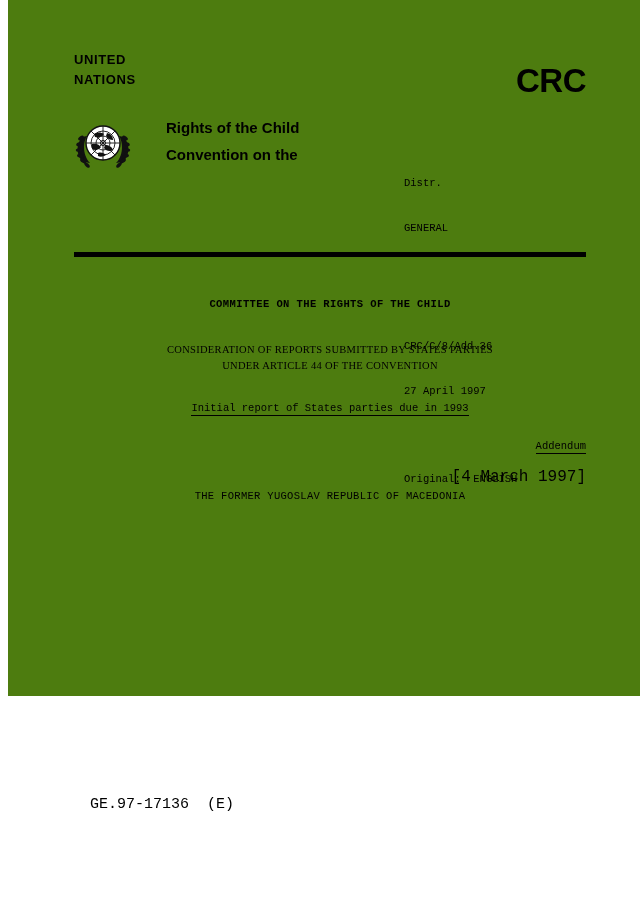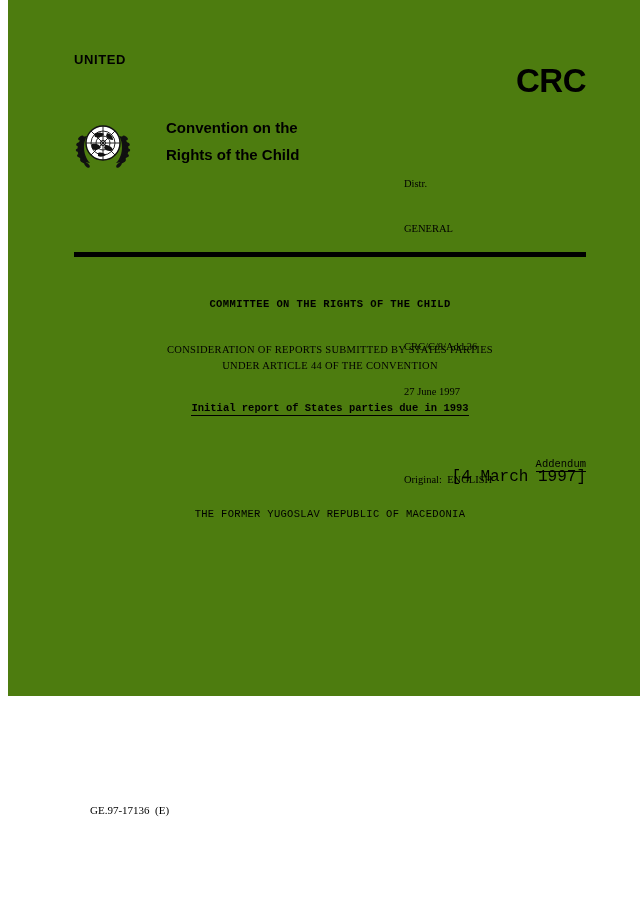--- a/index.html
+++ b/index.html
@@ -66,21 +66,21 @@
     top: 0px;
     font-size: 15px;
     font-weight: bold;
     line-height: 27px;
     white-space: nowrap;
   }
   .distr-block {
     position: absolute;
     left: 330px;
     top: 2px;
-    font-family: Liberation Serif, serif;
+    font-family: Liberation Mono, monospace;
     font-size: 10.5px;
     line-height: 15px;
     white-space: pre;
   }
   .distr-block .grp {
     margin-bottom: 13px;
   }
 
   
   .rule {
@@ -108,22 +108,21 @@
     margin-bottom: 30px;
     font-weight: bold;
   }
   .consideration {
     letter-spacing: 0.3px;
     margin-bottom: 26px;
     font-family: Liberation Serif, serif;
   }
   .consideration div { white-space: nowrap; }
   .initial-report {
-    margin-bottom: 40px;
-    font-weight: bold;
+    margin-bottom: 22px;
   }
   .initial-report span {
     border-bottom: 1px solid #000;
     padding-bottom: 1px;
   }
   .addendum {
     margin-bottom: 34px;
     text-align: right;
   }
   .addendum span {
@@ -140,33 +139,33 @@
     top: 468px;
     font-family: "Liberation Mono", monospace;
     font-size: 16px;
     white-space: pre;
   }
 
   .footer-code {
     position: absolute;
     left: 82px;
     top: 796px;
-    font-family: Liberation Serif, serif;
-    font-size: 11px;
+    font-family: Liberation Mono, monospace;
+    font-size: 15px;
     white-space: pre;
-    margin-top: 8px;
   }
 </style>
 </head>
 <body>
 
 <div class="page">
 
   <div class="masthead">
     <div class="org-name">UNITED</div>
+    <div class="org-name">NATIONS</div>
     <div class="crc-logo">CRC</div>
   </div>
 
   <div class="title-row">
 
     <span class="emblem">
       <svg viewBox="0 0 58 52" width="58" height="52" aria-hidden="true">
 
         <g fill="#111111">
           <path d="M8 20 C3 26 3 36 9 43 C11 45 14 46 16 46 C12 42 10 36 10 30 C10 26 11 22 13 19 Z"></path>
@@ -204,32 +203,32 @@
           <path d="M20 17 C23 15 27 15 30 17 C28 20 24 21 21 20 Z"></path>
           <path d="M33 16 C37 17 39 20 39 23 C36 23 33 21 32 19 Z"></path>
           <path d="M18 27 C21 26 25 27 27 30 C25 33 21 34 18 32 Z"></path>
           <path d="M31 28 C35 28 38 30 39 33 C36 35 32 34 30 31 Z"></path>
           <path d="M24 36 C27 35 30 36 32 38 C29 40 26 40 24 39 Z"></path>
         </g>
       </svg>
     </span>
 
     <div class="conv-title">
+      <div>Rights of the Child</div>
       <div>Convention on the</div>
-      <div>Rights of the Child</div>
     </div>
 
     <div class="distr-block">
       <div class="grp">
         <div>Distr.</div>
         <div>GENERAL</div>
       </div>
       <div class="grp">
         <div>CRC/C/8/Add.36</div>
-        <div>27 June 1997</div>
+        <div>27 April 1997</div>
       </div>
       <div>Original:  ENGLISH</div>
     </div>
   </div>
 
   <div class="rule"></div>
 
   <div class="body-center">
     <div class="committee">COMMITTEE ON THE RIGHTS OF THE CHILD</div>
     <div class="consideration">

